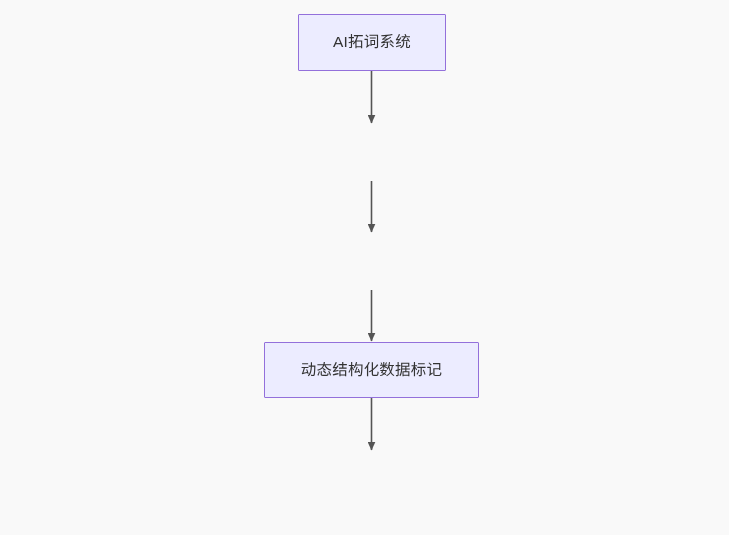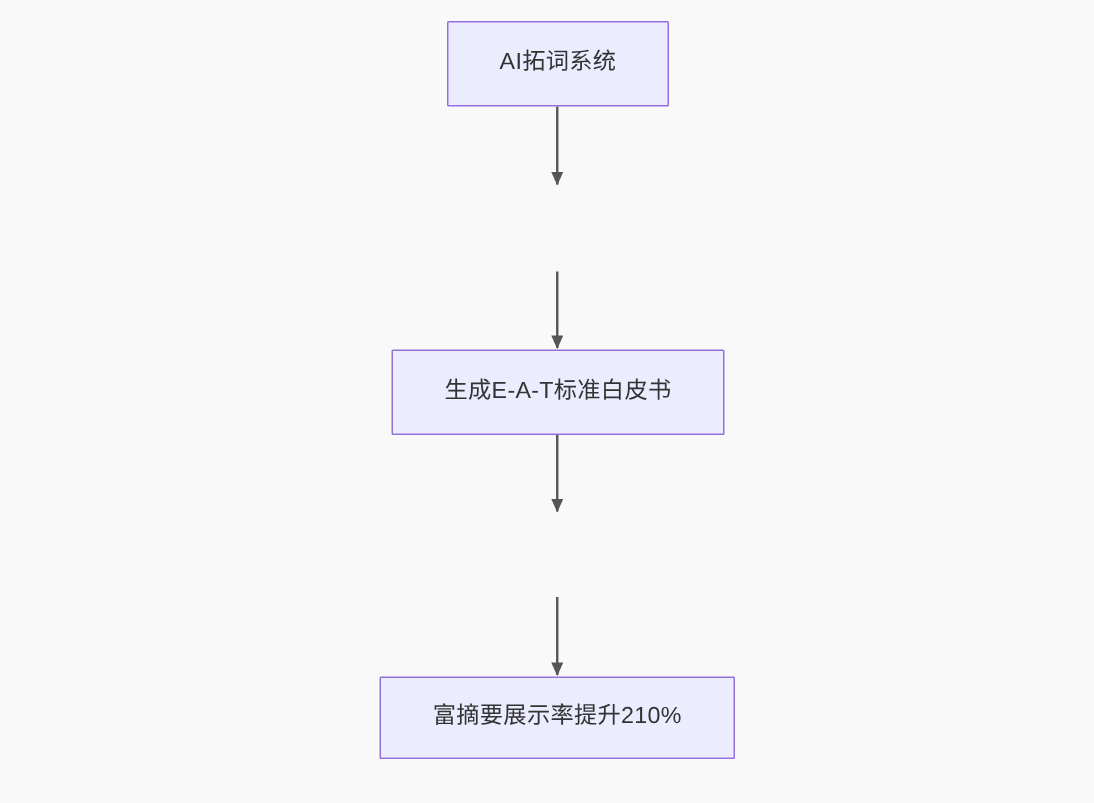--- a/index.html
+++ b/index.html
@@ -86,22 +86,19 @@
     <g>
       <line x1="371.5" y1="398" x2="371.5" y2="450" stroke="#555555" stroke-width="1.6" marker-end="url(#arrowhead)"></line>
     </g>
   </svg>
 
   <div class="node" id="node-0">
     <span class="node-label">AI拓词系统</span>
   </div>
 
 
-  <div class="node" id="node-2">
-    <span class="node-label">生成E-A-T标准白皮书</span>
+
+  <div class="node" id="node-3">
+    <span class="node-label">动态结构化数据标记</span>
   </div>
 
-
-  <div class="node" id="node-4">
-    <span class="node-label">富摘要展示率提升210%</span>
-  </div>
 
 </div>
 
 </body></html>

